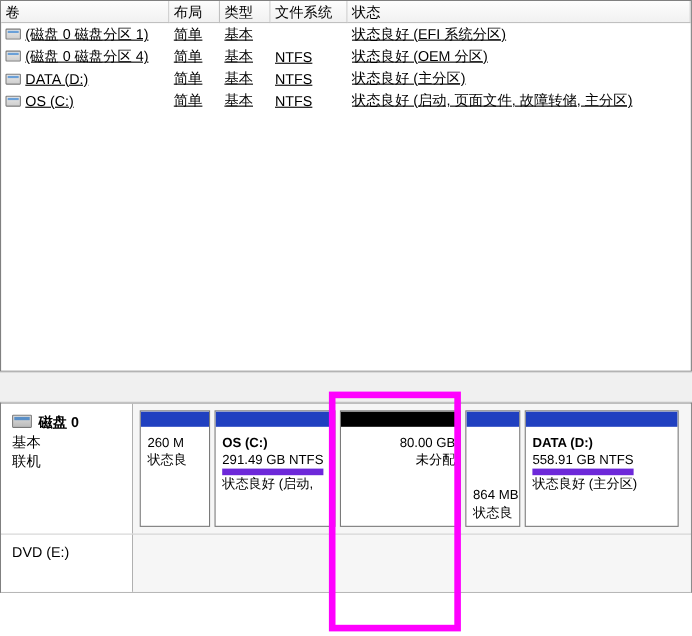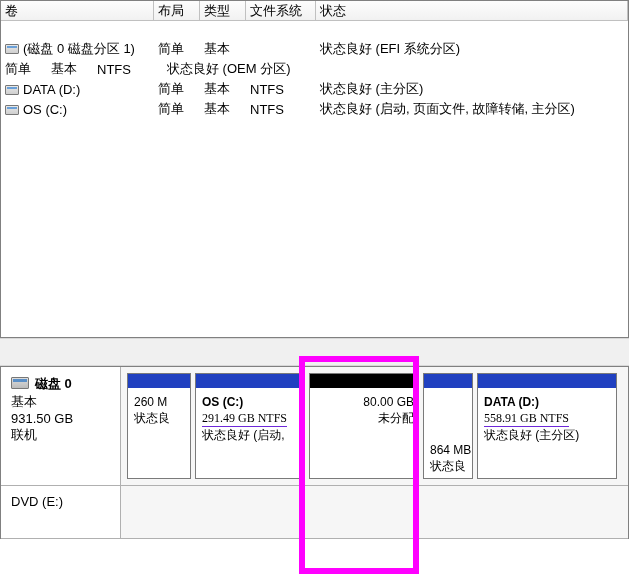--- a/index.html
+++ b/index.html
@@ -27,21 +27,21 @@
     border-right: 1px solid #c0c0c0;
     border-bottom: 1px solid #c0c0c0;
     padding: 1px 4px 0 4px;
     font-size: 13px;
     white-space: nowrap;
     overflow: hidden;
     background: linear-gradient(#fdfdfd, #f1f1f1);
     display: flex;
     align-items: center;
   }
-  .vol-rows { padding-top: 18px; }
+  .vol-rows { padding-top: 0; text-decoration: underline; }
   .vol-row {
     display: flex;
     height: 20px;
     align-items: center;
     white-space: nowrap;
   }
   .vol-cell {
     padding: 0 4px;
     overflow: hidden;
     white-space: nowrap;
@@ -126,21 +126,21 @@
   }
   .part-header.black{ background:#000; }
   .part-body{
     padding:6px 4px 4px 6px;
     font-size:12px;
     line-height:1.35;
     overflow:hidden;
     white-space:nowrap;
   }
   .part-title{font-weight:bold;}
-  .part-underline{display:inline-block;border-bottom:1px solid #6d28d9;font-family:Liberation Serif, serif;}
+  .part-underline{display:inline-block;border-bottom:6px solid #6d28d9;}
   .highlight-box{
     position:absolute;
     border:6px solid #ff00ff;
     pointer-events:none;
   }
   .strip2{min-height:52px;}
   
   .cw-vol{width:153px;}
   .cw-layout{width:46px;}
   .cw-type{width:46px;}
@@ -160,20 +160,21 @@
   </div>
   <div class="vol-rows" id="vol-rows">
       <div class="vol-row">
         <div class="vol-cell cw-vol"><span class="vol-icon"></span><span>(磁盘 0 磁盘分区 1)</span></div>
         <div class="vol-cell cw-layout">简单</div>
         <div class="vol-cell cw-type">基本</div>
         <div class="vol-cell cw-fs"></div>
         <div class="vol-cell cw-status">状态良好 (EFI 系统分区)</div>
       </div>
       <div class="vol-row">
+        <div class="vol-cell cw-vol"><span class="vol-icon"></span><span>(磁盘 0 磁盘分区 4)</span></div>
         <div class="vol-cell cw-layout">简单</div>
         <div class="vol-cell cw-type">基本</div>
         <div class="vol-cell cw-fs">NTFS</div>
         <div class="vol-cell cw-status">状态良好 (OEM 分区)</div>
       </div>
       <div class="vol-row">
         <div class="vol-cell cw-vol"><span class="vol-icon"></span><span>DATA (D:)</span></div>
         <div class="vol-cell cw-layout">简单</div>
         <div class="vol-cell cw-type">基本</div>
         <div class="vol-cell cw-fs">NTFS</div>
@@ -189,21 +190,20 @@
     </div>
 </div>
 
 <div class="splitter"></div>
 
 <div class="bottom-panel" id="disk-panel">
     <div class="disk-block">
       <div class="disk-label">
         <div><span class="icon-disk"></span><span class="disk-title">磁盘 0</span></div>
         <div>基本</div>
-        <div>931.50 GB</div>
         <div>联机</div>
       </div>
       <div class="part-strip">
         <div class="part-box" style="width: 64px;">
           <div class="part-header"></div>
           <div class="part-body">
             <div>260 M</div>
             <div>状态良</div>
           </div>
         </div>

